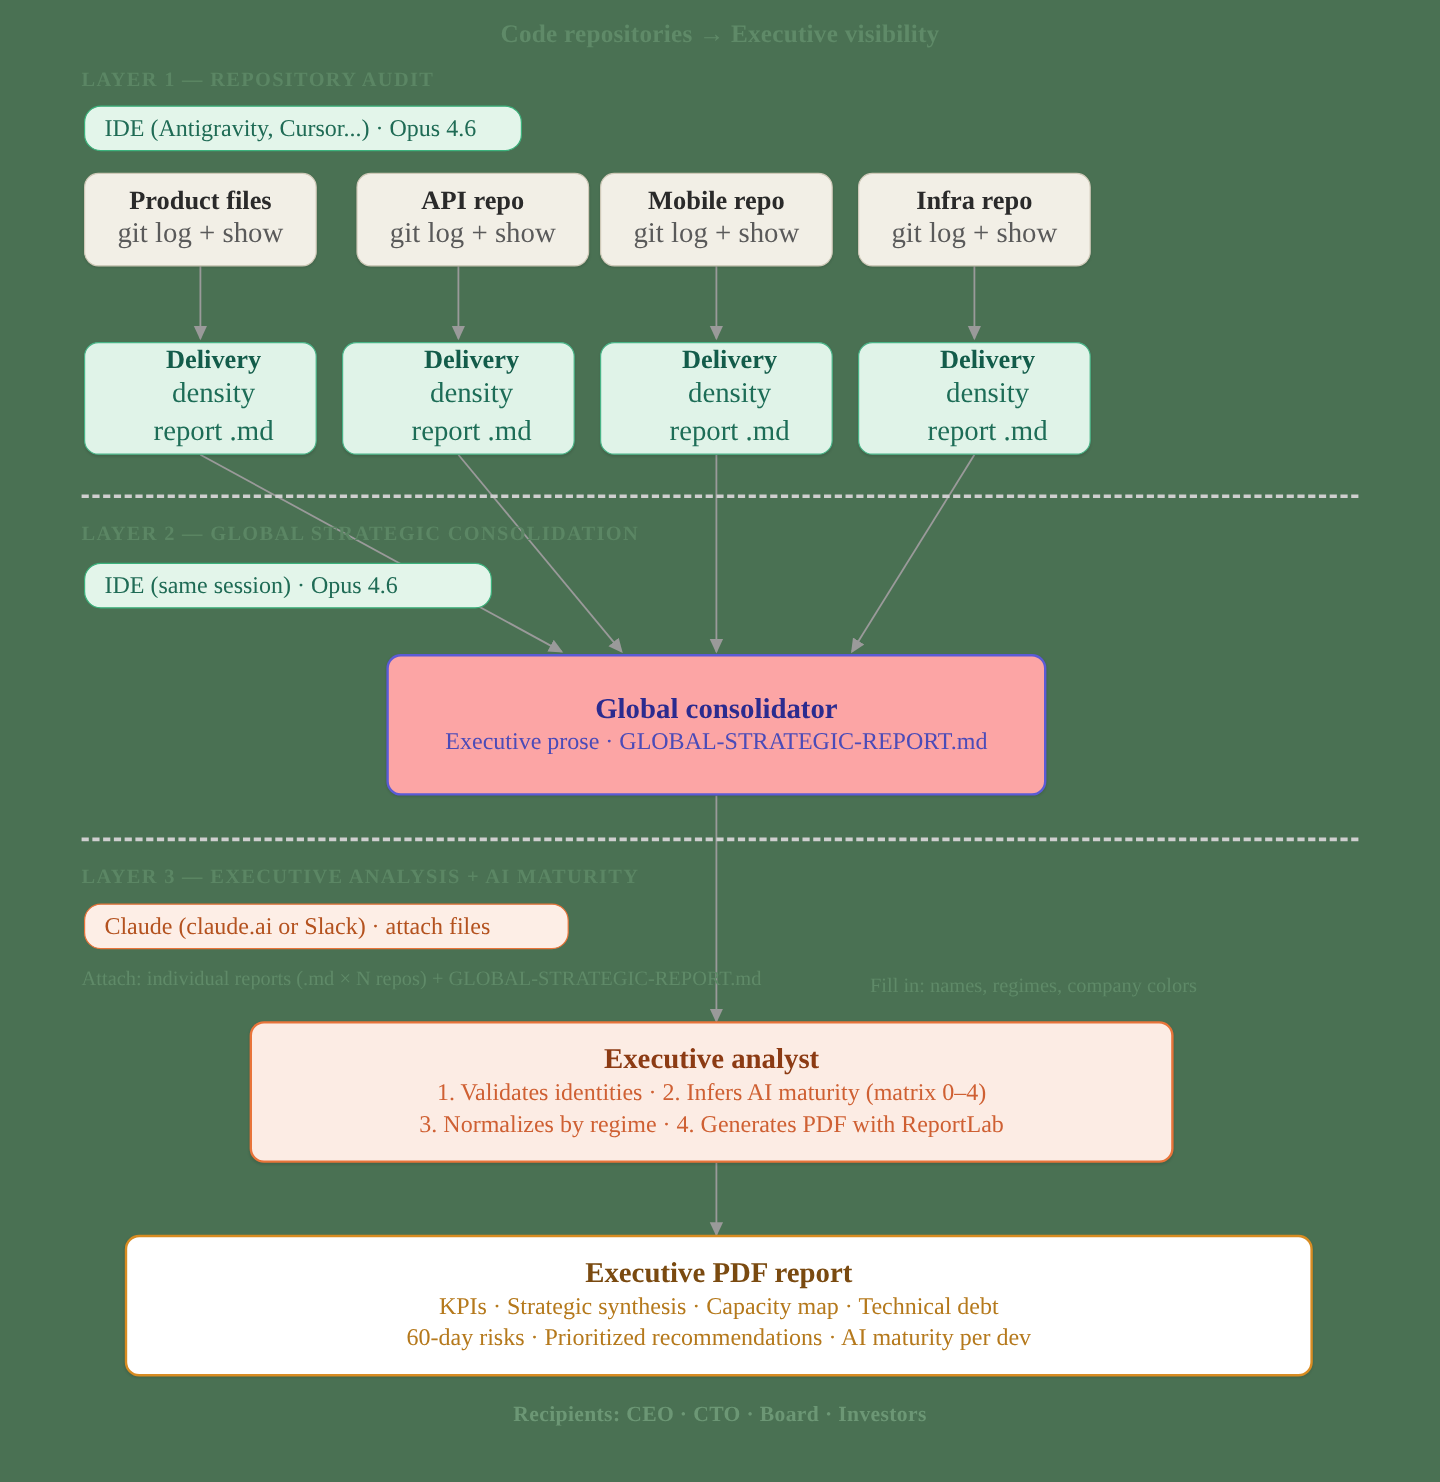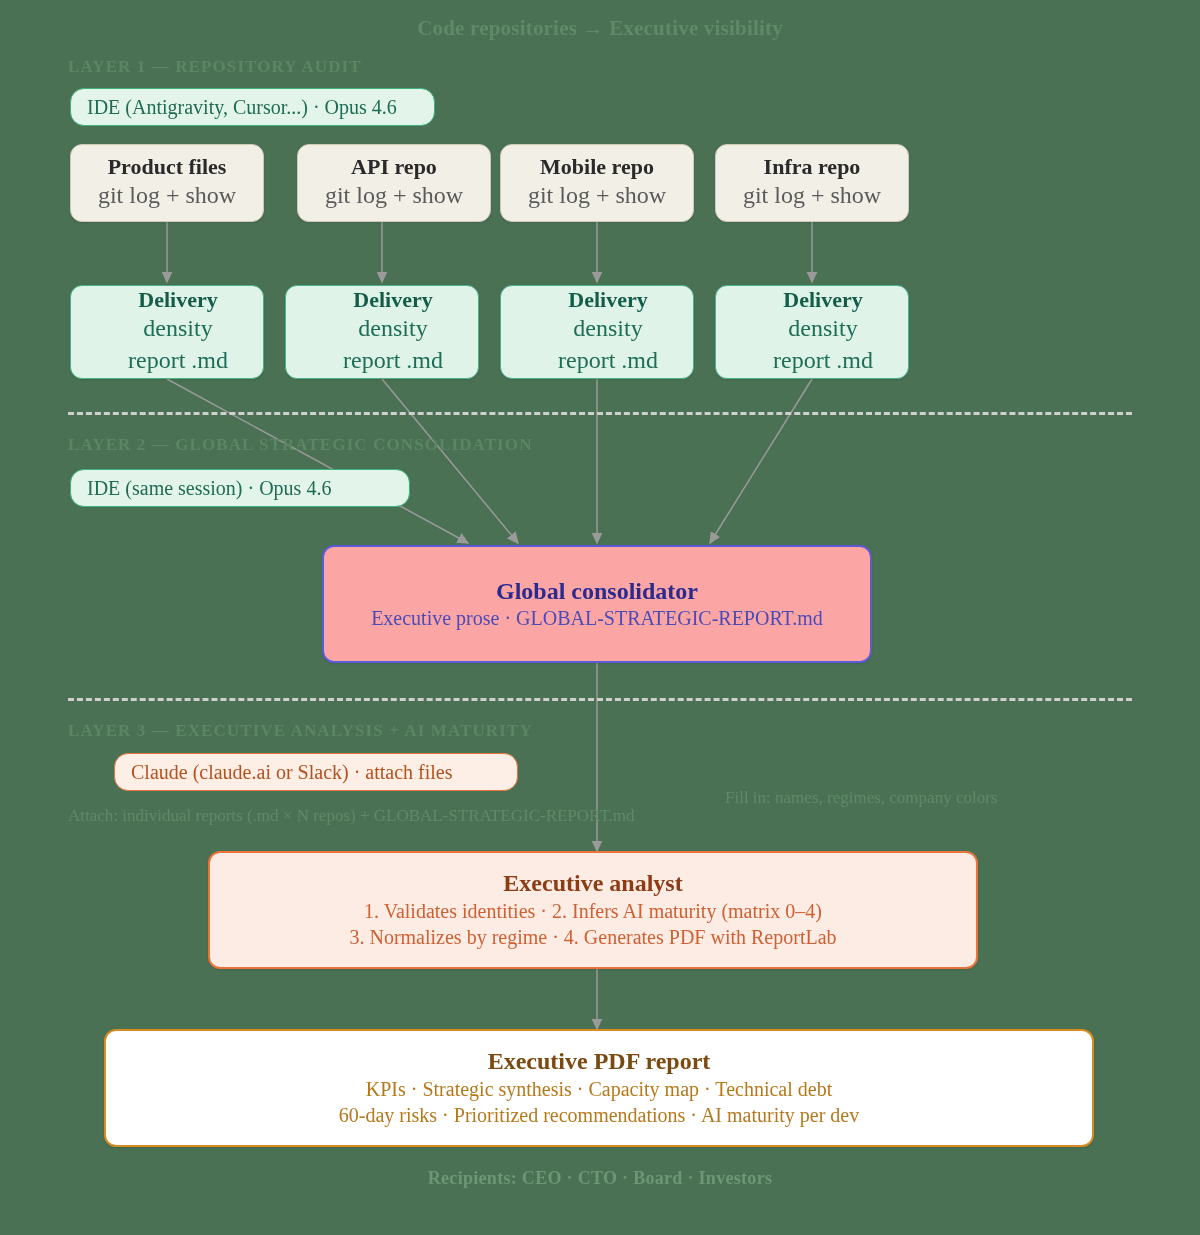--- a/index.html
+++ b/index.html
@@ -227,24 +227,24 @@
   <div class="abs node node-consolidator" style="left:322px; top:545px; width:550px; height:118px;">
     <div class="nt">Global consolidator</div>
     <div class="ns">Executive prose · GLOBAL-STRATEGIC-REPORT.md</div>
   </div>
 
   <div class="abs" style="left:68px; top:698px; width:1064px; height:0;
               border-top:3px dashed #cfcfcf;"></div>
 
   <div class="abs layer-label" style="left:68px; top:721px;">LAYER 3 — EXECUTIVE ANALYSIS + AI MATURITY</div>
 
-  <div class="abs badge badge-orange badge-clip" style="left:70px; top:753px; width:404px; height:38px;margin-left:44px;">Claude (claude.ai or Slack) · attach files</div>
+  <div class="abs badge badge-orange badge-clip" style="left:70px; top:753px; width:404px; height:38px;">Claude (claude.ai or Slack) · attach files</div>
 
   <div class="abs note" style="left:68px; top:806px;">Attach: individual reports (.md × N repos) + GLOBAL-STRATEGIC-REPORT.md</div>
-  <div class="abs note" style="left:725px; top:788px;">Fill in: names, regimes, company colors</div>
+  <div class="abs note" style="left:725px; top:812px;">Fill in: names, regimes, company colors</div>
 
   <div class="abs node node-analyst" style="left:208px; top:851px; width:770px; height:118px;">
     <div class="nt">Executive analyst</div>
     <div class="ns">1. Validates identities · 2. Infers AI maturity (matrix 0–4)</div>
     <div class="ns">3. Normalizes by regime · 4. Generates PDF with ReportLab</div>
   </div>
 
   <div class="abs node node-pdf" style="left:104px; top:1029px; width:990px; height:118px;">
     <div class="nt">Executive PDF report</div>
     <div class="ns">KPIs · Strategic synthesis · Capacity map · Technical debt</div>

